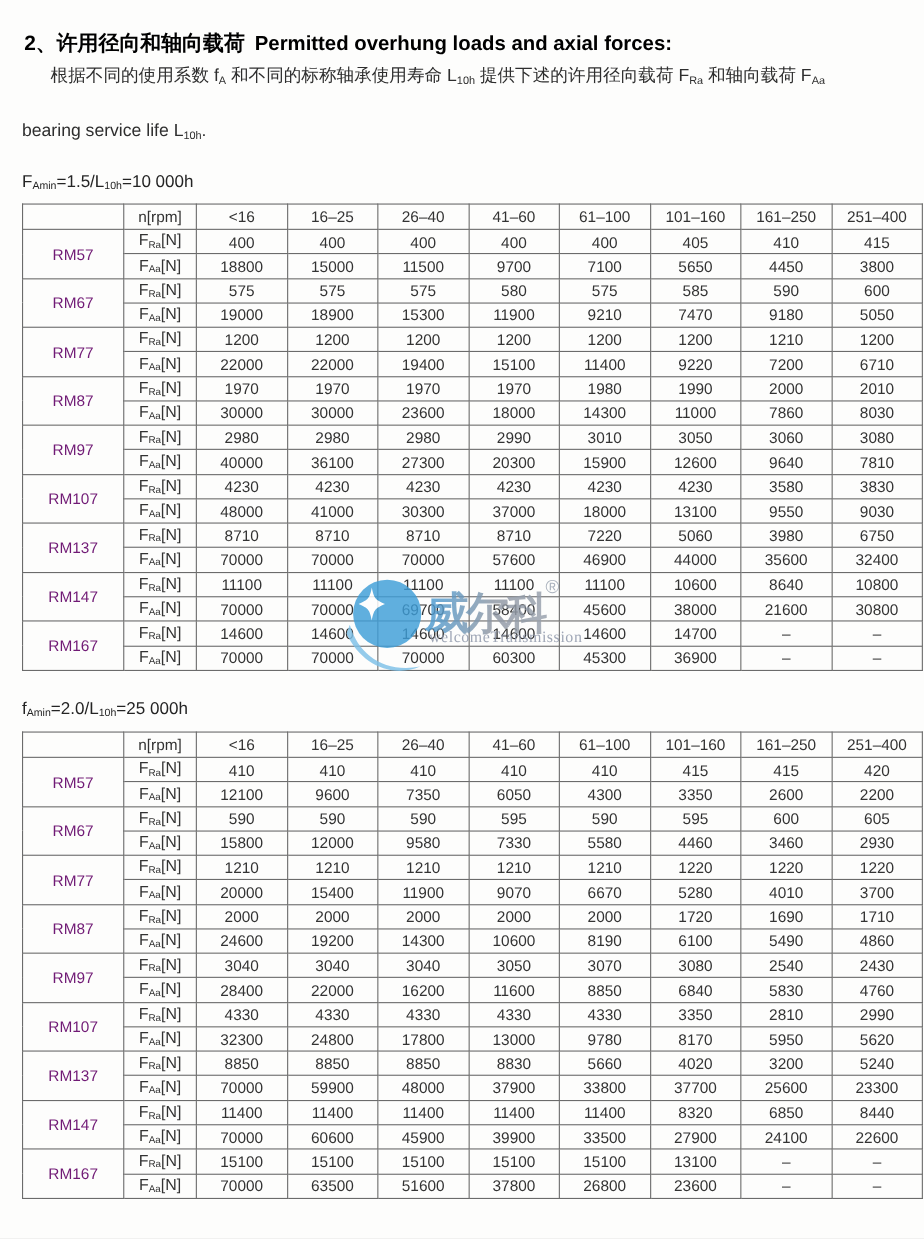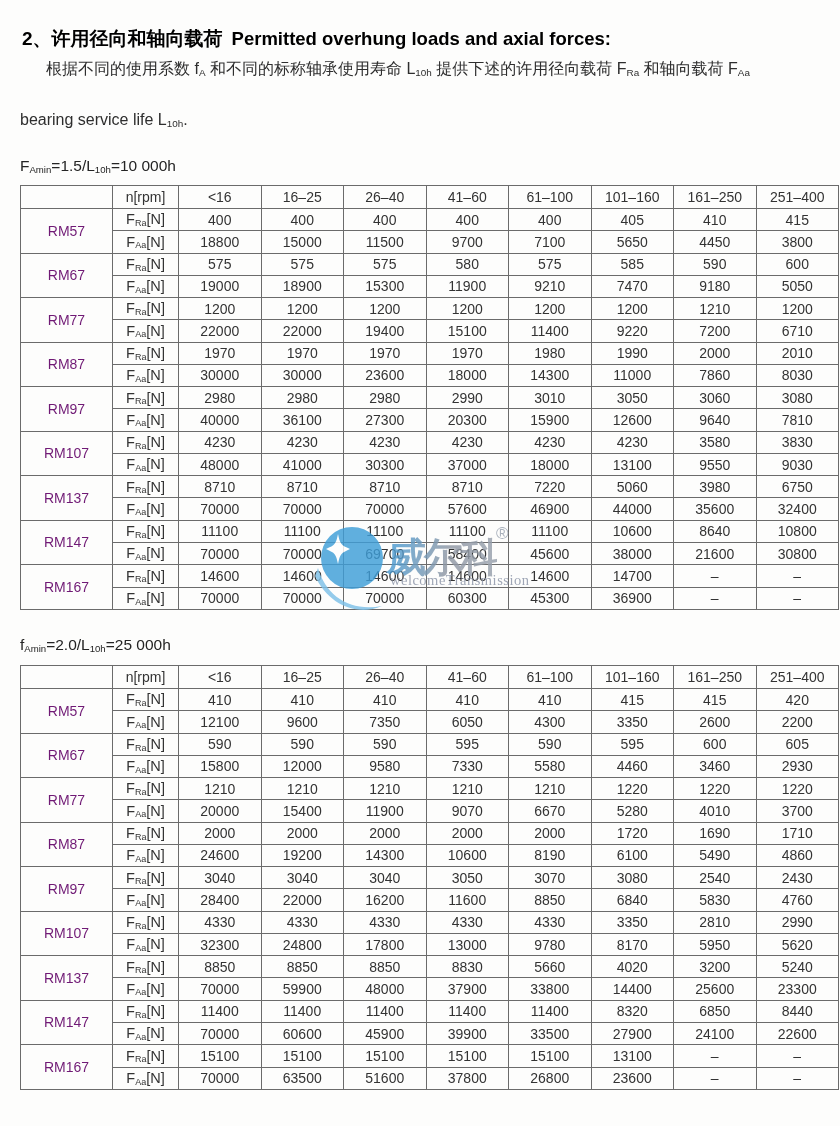--- a/index.html
+++ b/index.html
@@ -476,21 +476,21 @@
           <td>3200</td>
           <td>5240</td>
         </tr>
         <tr>
           <td class="rowlabel"><span>F</span><sub>Aa</sub><span>[N]</span></td>
           <td>70000</td>
           <td>59900</td>
           <td>48000</td>
           <td>37900</td>
           <td>33800</td>
-          <td>14400</td>
+          <td>37700</td>
           <td>25600</td>
           <td>23300</td>
         </tr>
         <tr>
           <td class="model" rowspan="2">RM147</td>
           <td class="rowlabel"><span>F</span><sub>Ra</sub><span>[N]</span></td>
           <td>11400</td>
           <td>11400</td>
           <td>11400</td>
           <td>11400</td>

